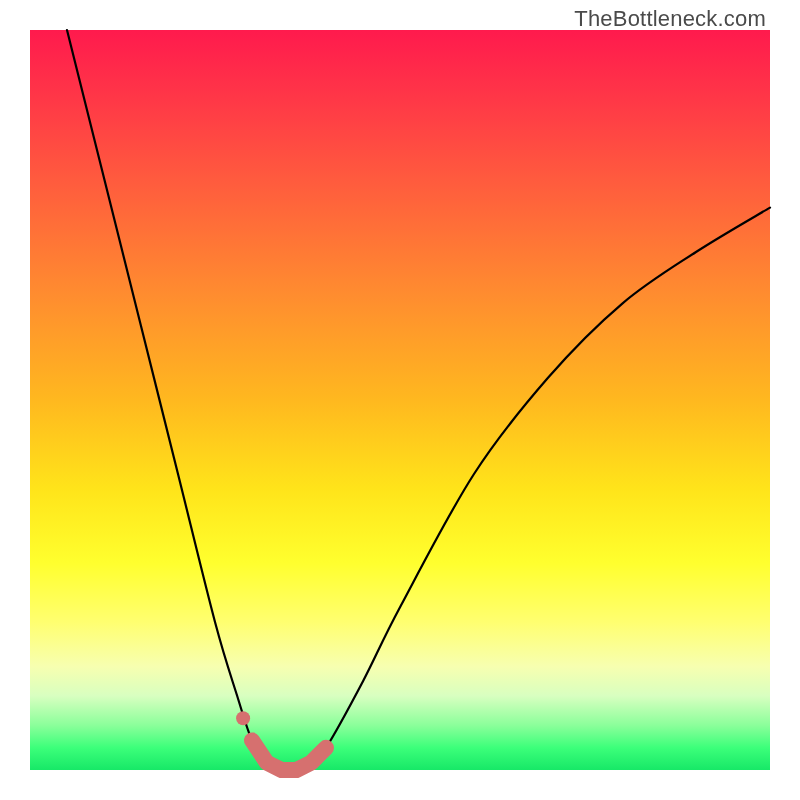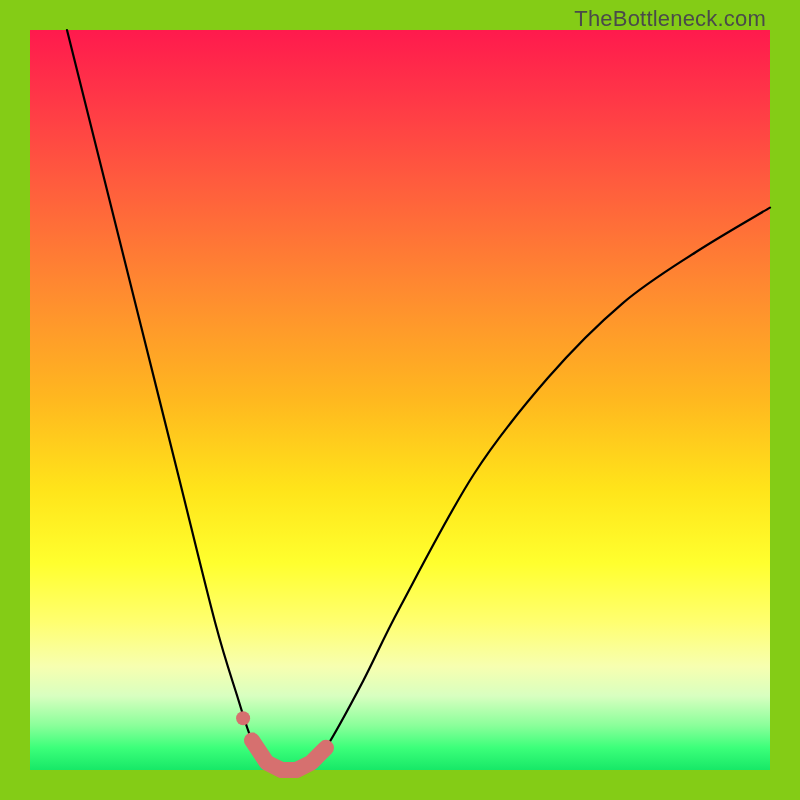--- a/index.html
+++ b/index.html
@@ -7,21 +7,21 @@
     padding: 0;
     width: 800px;
     height: 800px;
     background: #000;
     font-family: Arial, Helvetica, sans-serif;
     overflow: hidden;
   }
   .frame {
     position: absolute;
     inset: 0;
-    background: #84cc16;
+    background: #ffffff;
   }
   .plot-area {
     position: absolute;
     left: 30px;
     top: 30px;
     width: 740px;
     height: 740px;
   }
   .gradient-bg {
     position: absolute;

